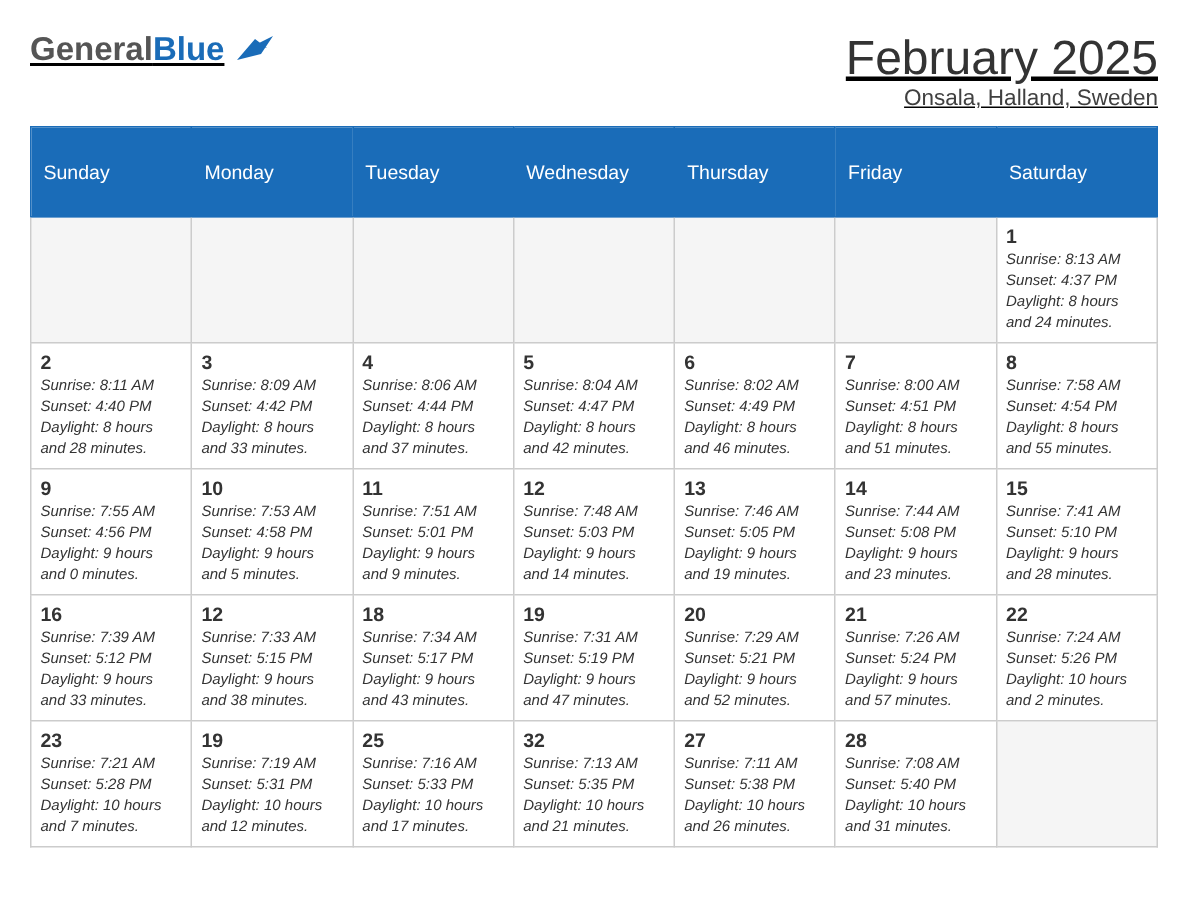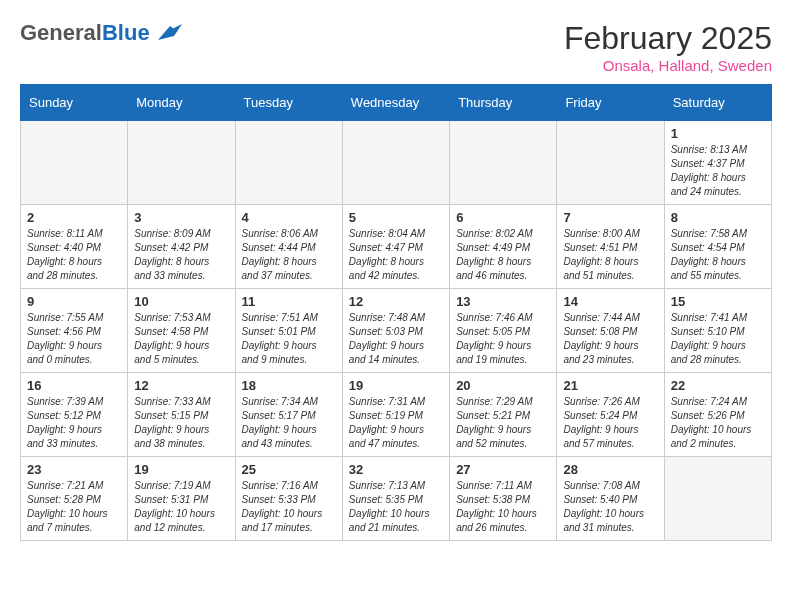--- a/index.html
+++ b/index.html
@@ -16,40 +16,41 @@
       align-items: flex-start;
       margin-bottom: 10px;
     }
     .logo {
       display: flex;
       flex-direction: column;
       align-items: flex-start;
     }
     .title-area {
       text-align: right;
+      text-decoration: underline;
     }
     .month-title {
       font-size: 32px;
       color: #333;
       font-weight: normal;
     }
     .location-title {
       font-size: 15px;
-      color: #ec4899;
+      color: #404040;
     }
     .calendar {
       width: 100%;
       border-collapse: collapse;
       border: 1px solid #ccc;
     }
     .calendar th {
       background-color: #1a6cb8;
       color: #fff;
       text-align: left;
-      padding: 10px 8px;
+      padding: 22px 8px;
       font-size: 13px;
       font-weight: normal;
       border: 1px solid #1a6cb8;
     }
     .calendar td {
       vertical-align: top;
       padding: 5px 6px;
       font-size: 10px;
       color: #333;
       border: 1px solid #ccc;
@@ -71,21 +72,21 @@
       line-height: 1.4;
       color: #333;
       font-style: italic;
     }
   </style>
 </head>
 <body>
 
 <div class="header-area">
   <div class="logo">
-    <div style="display:flex; align-items:center; gap:0;">
+    <div style="display:flex; align-items:center; gap:0;text-decoration:underline;">
       <div style="font-size:22px; font-weight:bold; color:#555;">
         <span>General</span><span style="color:#1a6cb8;">Blue</span>
       </div>
       <svg width="32" height="22" viewBox="0 0 32 22">
         <polygon points="8,18 20,4 28,10 20,8 32,2 24,14" fill="#1a6cb8"></polygon>
       </svg>
     </div>
   </div>
   <div class="title-area">
     <div class="month-title">February 2025</div>

